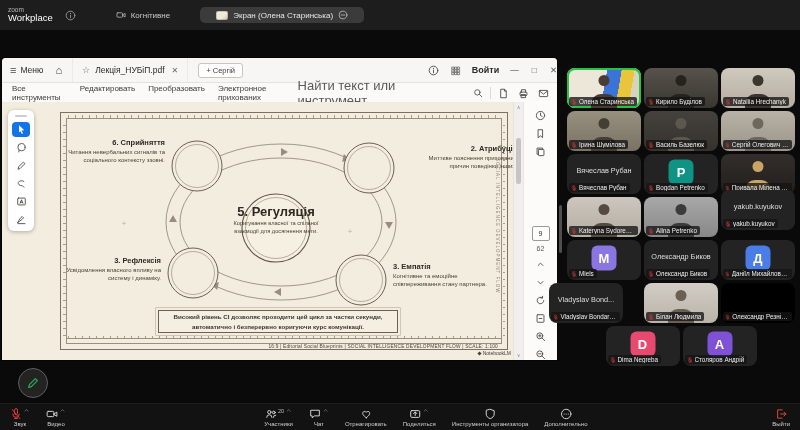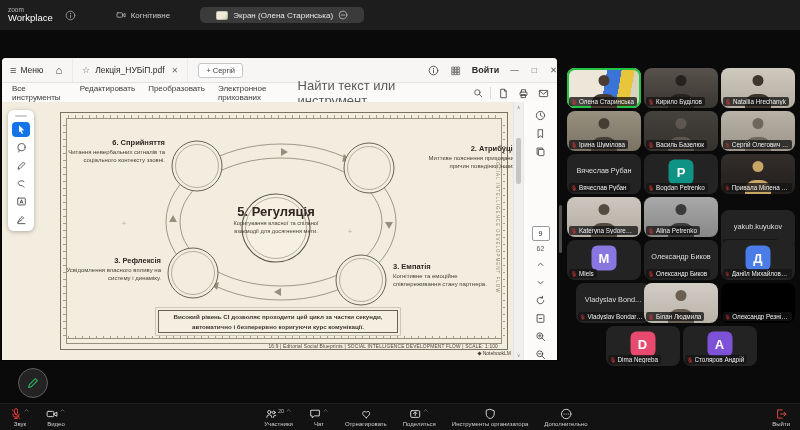--- a/index.html
+++ b/index.html
@@ -517,21 +517,21 @@
         <div class="t-label">
           <svg viewBox="0 0 16 16" width="6" height="6" fill="none" stroke="currentColor" stroke-width="1.3" stroke-linecap="round" stroke-linejoin="round" class="ic" style="color: rgb(224, 60, 60);">
             <path d="M6 2.8a2 2 0 0 1 4 0v4.2a2 2 0 0 1-4 0z"></path>
             <path d="M3.6 8a4.4 4.4 0 0 0 8.8 0"></path>
             <path d="M8 12.4V14M6 14h4"></path>
             <path d="M3 2l10 12"></path>
           </svg>
           <span>Alina Petrenko</span>
         </div>
       </div>
-      <div class="tile" style="left: 721px; top: 210px;">
+      <div class="tile" style="left: 721px; top: 190px;">
         <div class="t-center">yakub.kuyukov</div>
         <div class="t-label">
           <svg viewBox="0 0 16 16" width="6" height="6" fill="none" stroke="currentColor" stroke-width="1.3" stroke-linecap="round" stroke-linejoin="round" class="ic" style="color: rgb(224, 60, 60);">
             <path d="M6 2.8a2 2 0 0 1 4 0v4.2a2 2 0 0 1-4 0z"></path>
             <path d="M3.6 8a4.4 4.4 0 0 0 8.8 0"></path>
             <path d="M8 12.4V14M6 14h4"></path>
             <path d="M3 2l10 12"></path>
           </svg>
           <span>yakub.kuyukov</span>
         </div>
@@ -565,21 +565,21 @@
         <div class="t-label">
           <svg viewBox="0 0 16 16" width="6" height="6" fill="none" stroke="currentColor" stroke-width="1.3" stroke-linecap="round" stroke-linejoin="round" class="ic" style="color: rgb(224, 60, 60);">
             <path d="M6 2.8a2 2 0 0 1 4 0v4.2a2 2 0 0 1-4 0z"></path>
             <path d="M3.6 8a4.4 4.4 0 0 0 8.8 0"></path>
             <path d="M8 12.4V14M6 14h4"></path>
             <path d="M3 2l10 12"></path>
           </svg>
           <span>Даніїл Михайлович Кос...</span>
         </div>
       </div>
-      <div class="tile" style="left: 576px; top: 283px;">
+      <div class="tile" style="left: 549px; top: 283px;">
         <div class="t-center">Vladyslav Bond...</div>
         <div class="t-label">
           <svg viewBox="0 0 16 16" width="6" height="6" fill="none" stroke="currentColor" stroke-width="1.3" stroke-linecap="round" stroke-linejoin="round" class="ic" style="color: rgb(224, 60, 60);">
             <path d="M6 2.8a2 2 0 0 1 4 0v4.2a2 2 0 0 1-4 0z"></path>
             <path d="M3.6 8a4.4 4.4 0 0 0 8.8 0"></path>
             <path d="M8 12.4V14M6 14h4"></path>
             <path d="M3 2l10 12"></path>
           </svg>
           <span>Vladyslav Bondarenko</span>
         </div>

